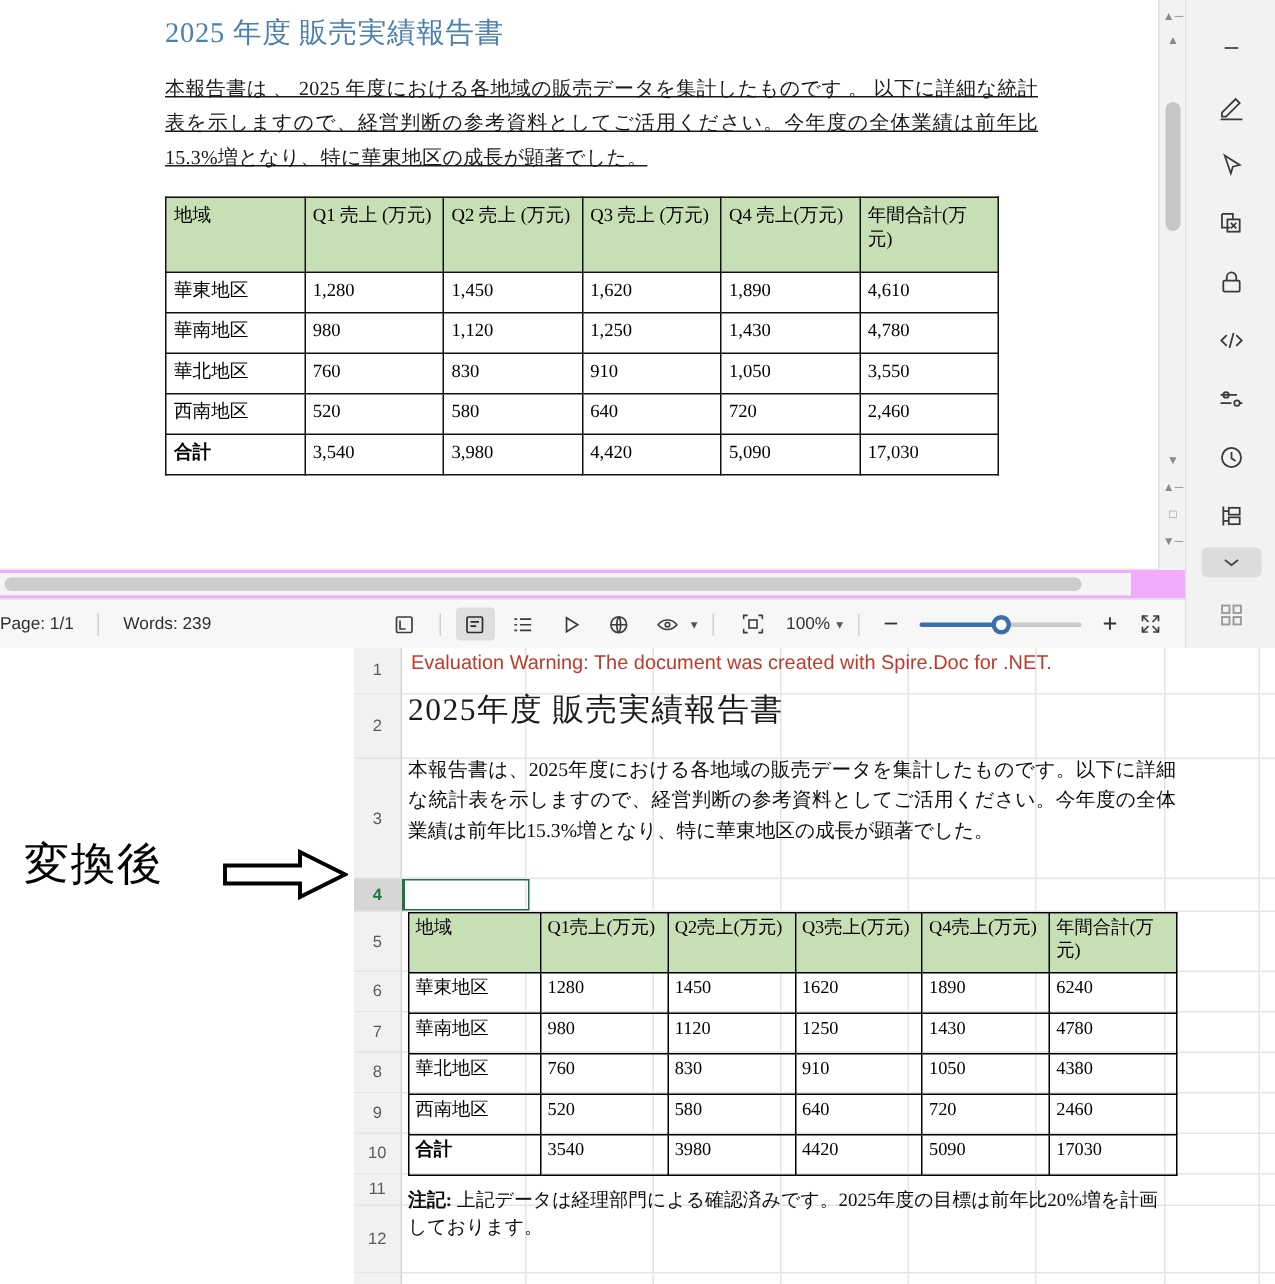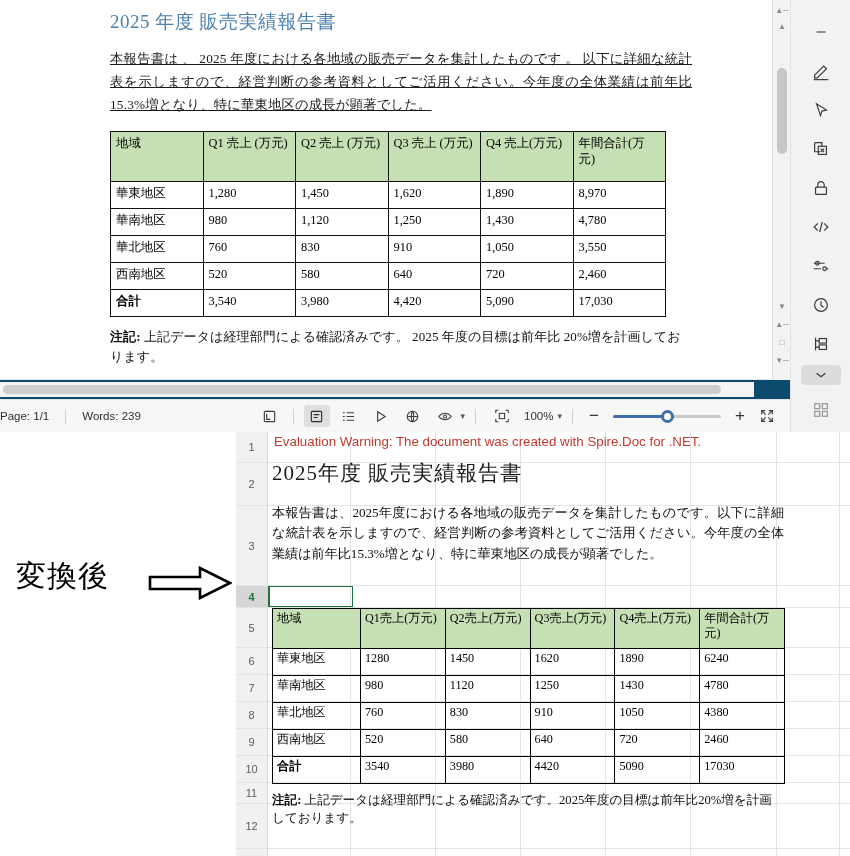--- a/index.html
+++ b/index.html
@@ -9,21 +9,21 @@
     overflow: hidden;
     background: #ffffff;
     font-family: "Liberation Sans", "DejaVu Sans", sans-serif;
   }
 
   
   #doc-viewer {
     position: absolute;
     left: 0; top: 0;
     width: 850px; height: 432px;
-    background: #0c4a6e;
+    background: #f0abfc;
   }
   #doc-page {
     position: absolute;
     left: 0; top: 0;
     width: 772px; height: 380px;
     background: #ffffff;
     overflow: hidden;
     border-bottom: 1px solid #e6e6e6;
   }
   #doc-content {
@@ -352,21 +352,21 @@
             <th>年間合計(万元)</th>
           </tr>
         </thead>
         <tbody>
           <tr>
             <td class="region-cell">華東地区</td>
             <td>1,280</td>
             <td>1,450</td>
             <td>1,620</td>
             <td>1,890</td>
-            <td>8,970</td>
+            <td>4,610</td>
           </tr>
           <tr>
             <td class="region-cell">華南地区</td>
             <td>980</td>
             <td>1,120</td>
             <td>1,250</td>
             <td>1,430</td>
             <td>4,780</td>
           </tr>
           <tr>
@@ -389,21 +389,20 @@
             <td class="region-cell">合計</td>
             <td>3,540</td>
             <td>3,980</td>
             <td>4,420</td>
             <td>5,090</td>
             <td>17,030</td>
           </tr>
         </tbody>
       </table>
 
-      <p class="doc-note"><b>注記:</b><span> 上記データは経理部門による確認済みです。 2025 年度の目標は前年比 20%増を計画しております。</span></p>
     </div>
   </div>
 
   <div id="doc-vscroll">
     <div class="scroll-nav" style="top:6px">▲─</div>
     <div class="scroll-nav" style="top:22px">▲</div>
     <div class="thumb"></div>
     <div class="scroll-nav" style="top:302px">▼</div>
     <div class="scroll-nav" style="top:320px">▲─</div>
     <div class="scroll-nav" style="top:338px">□</div>

